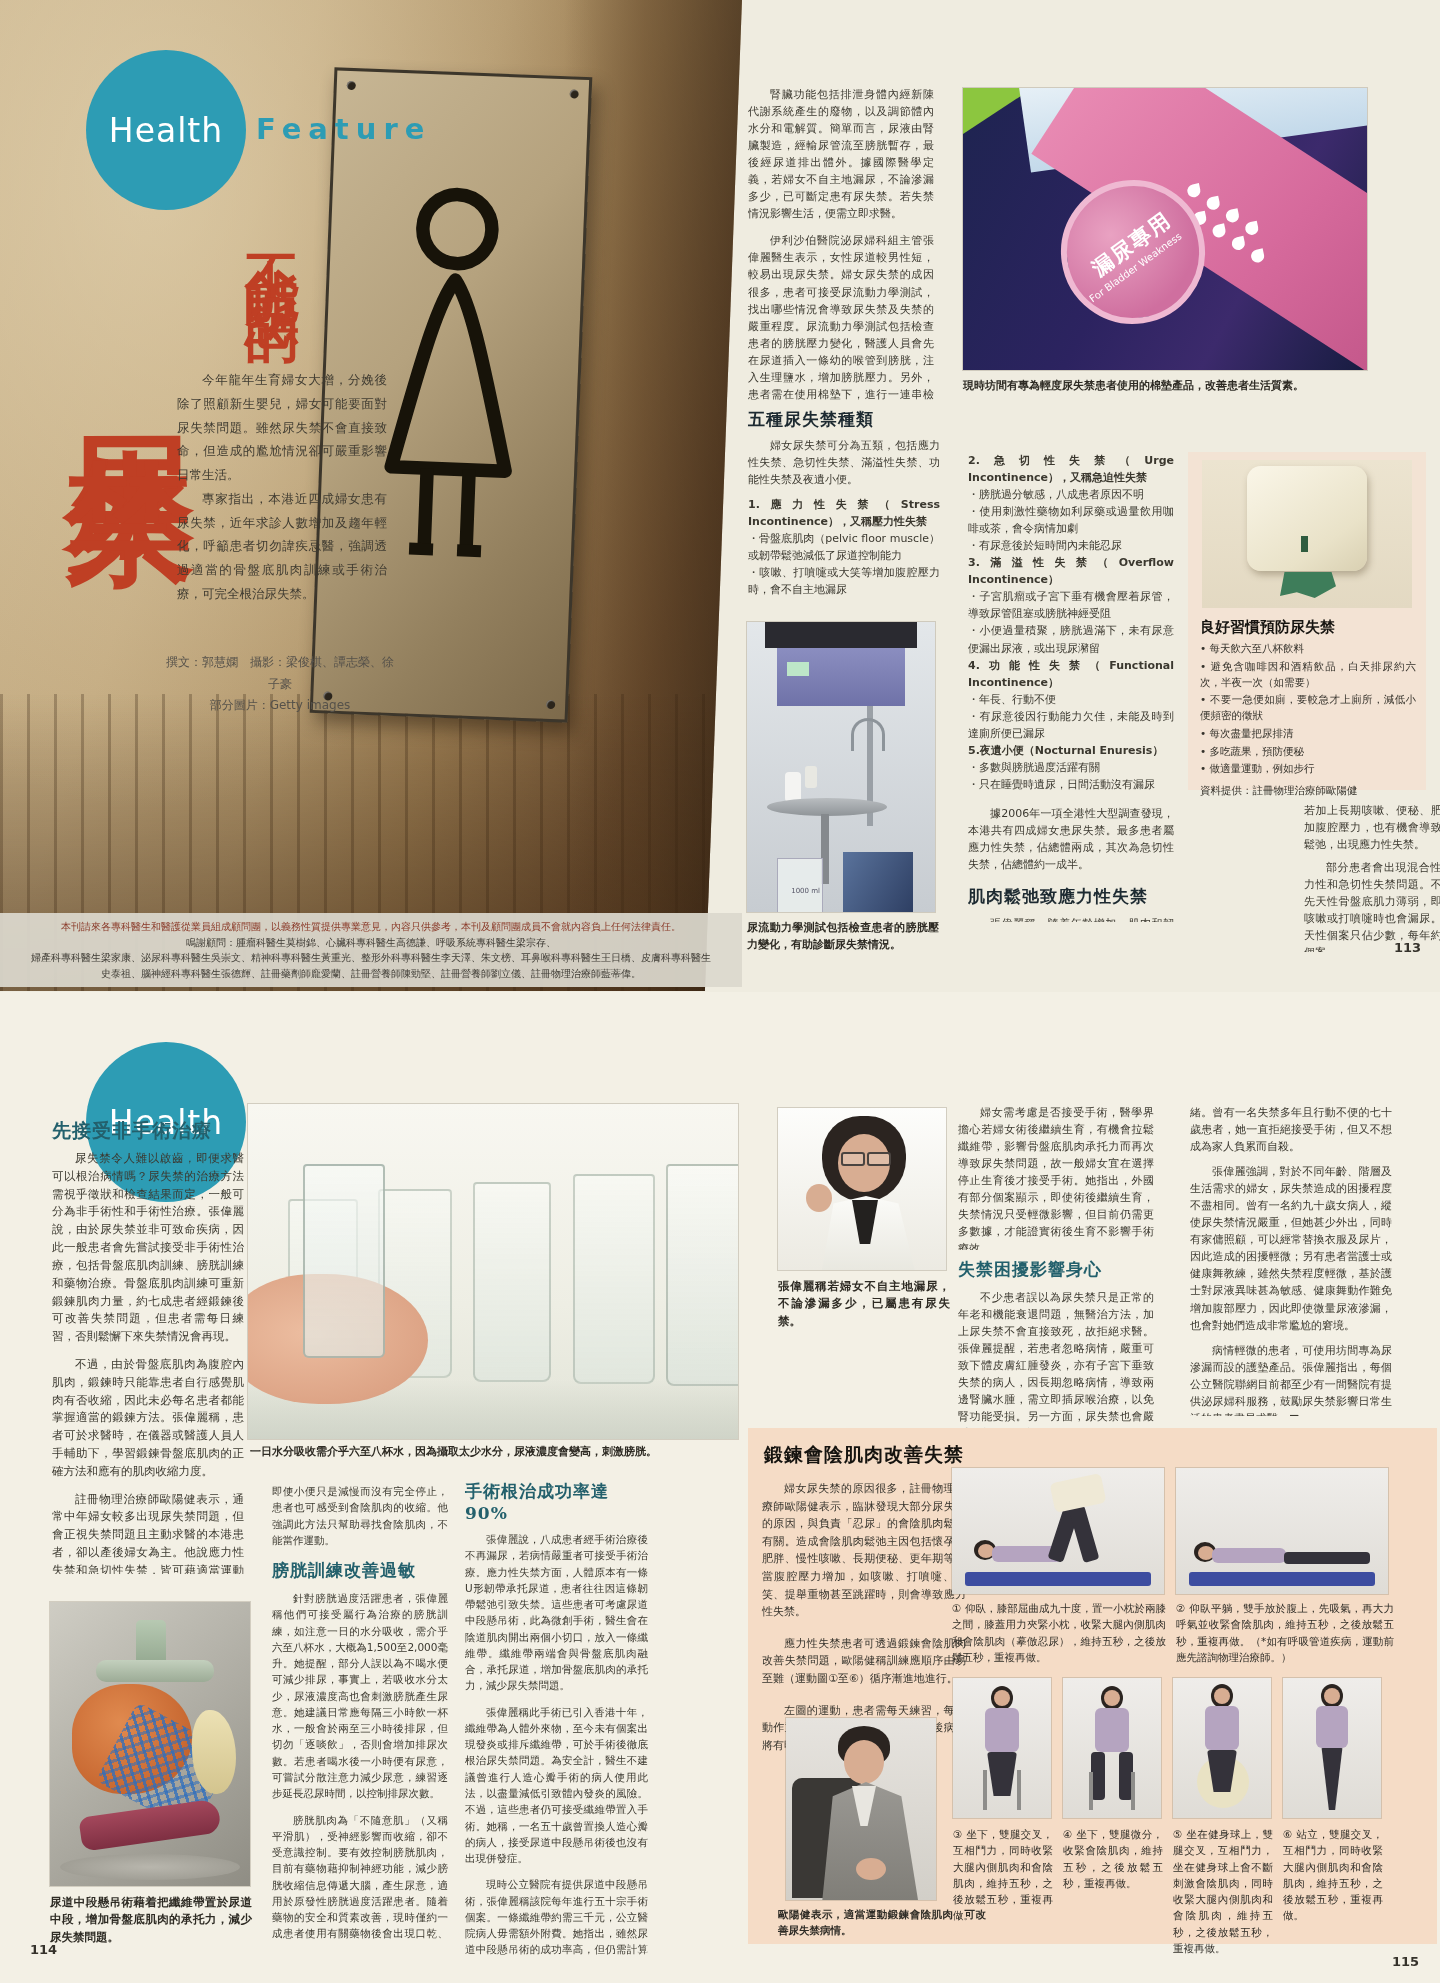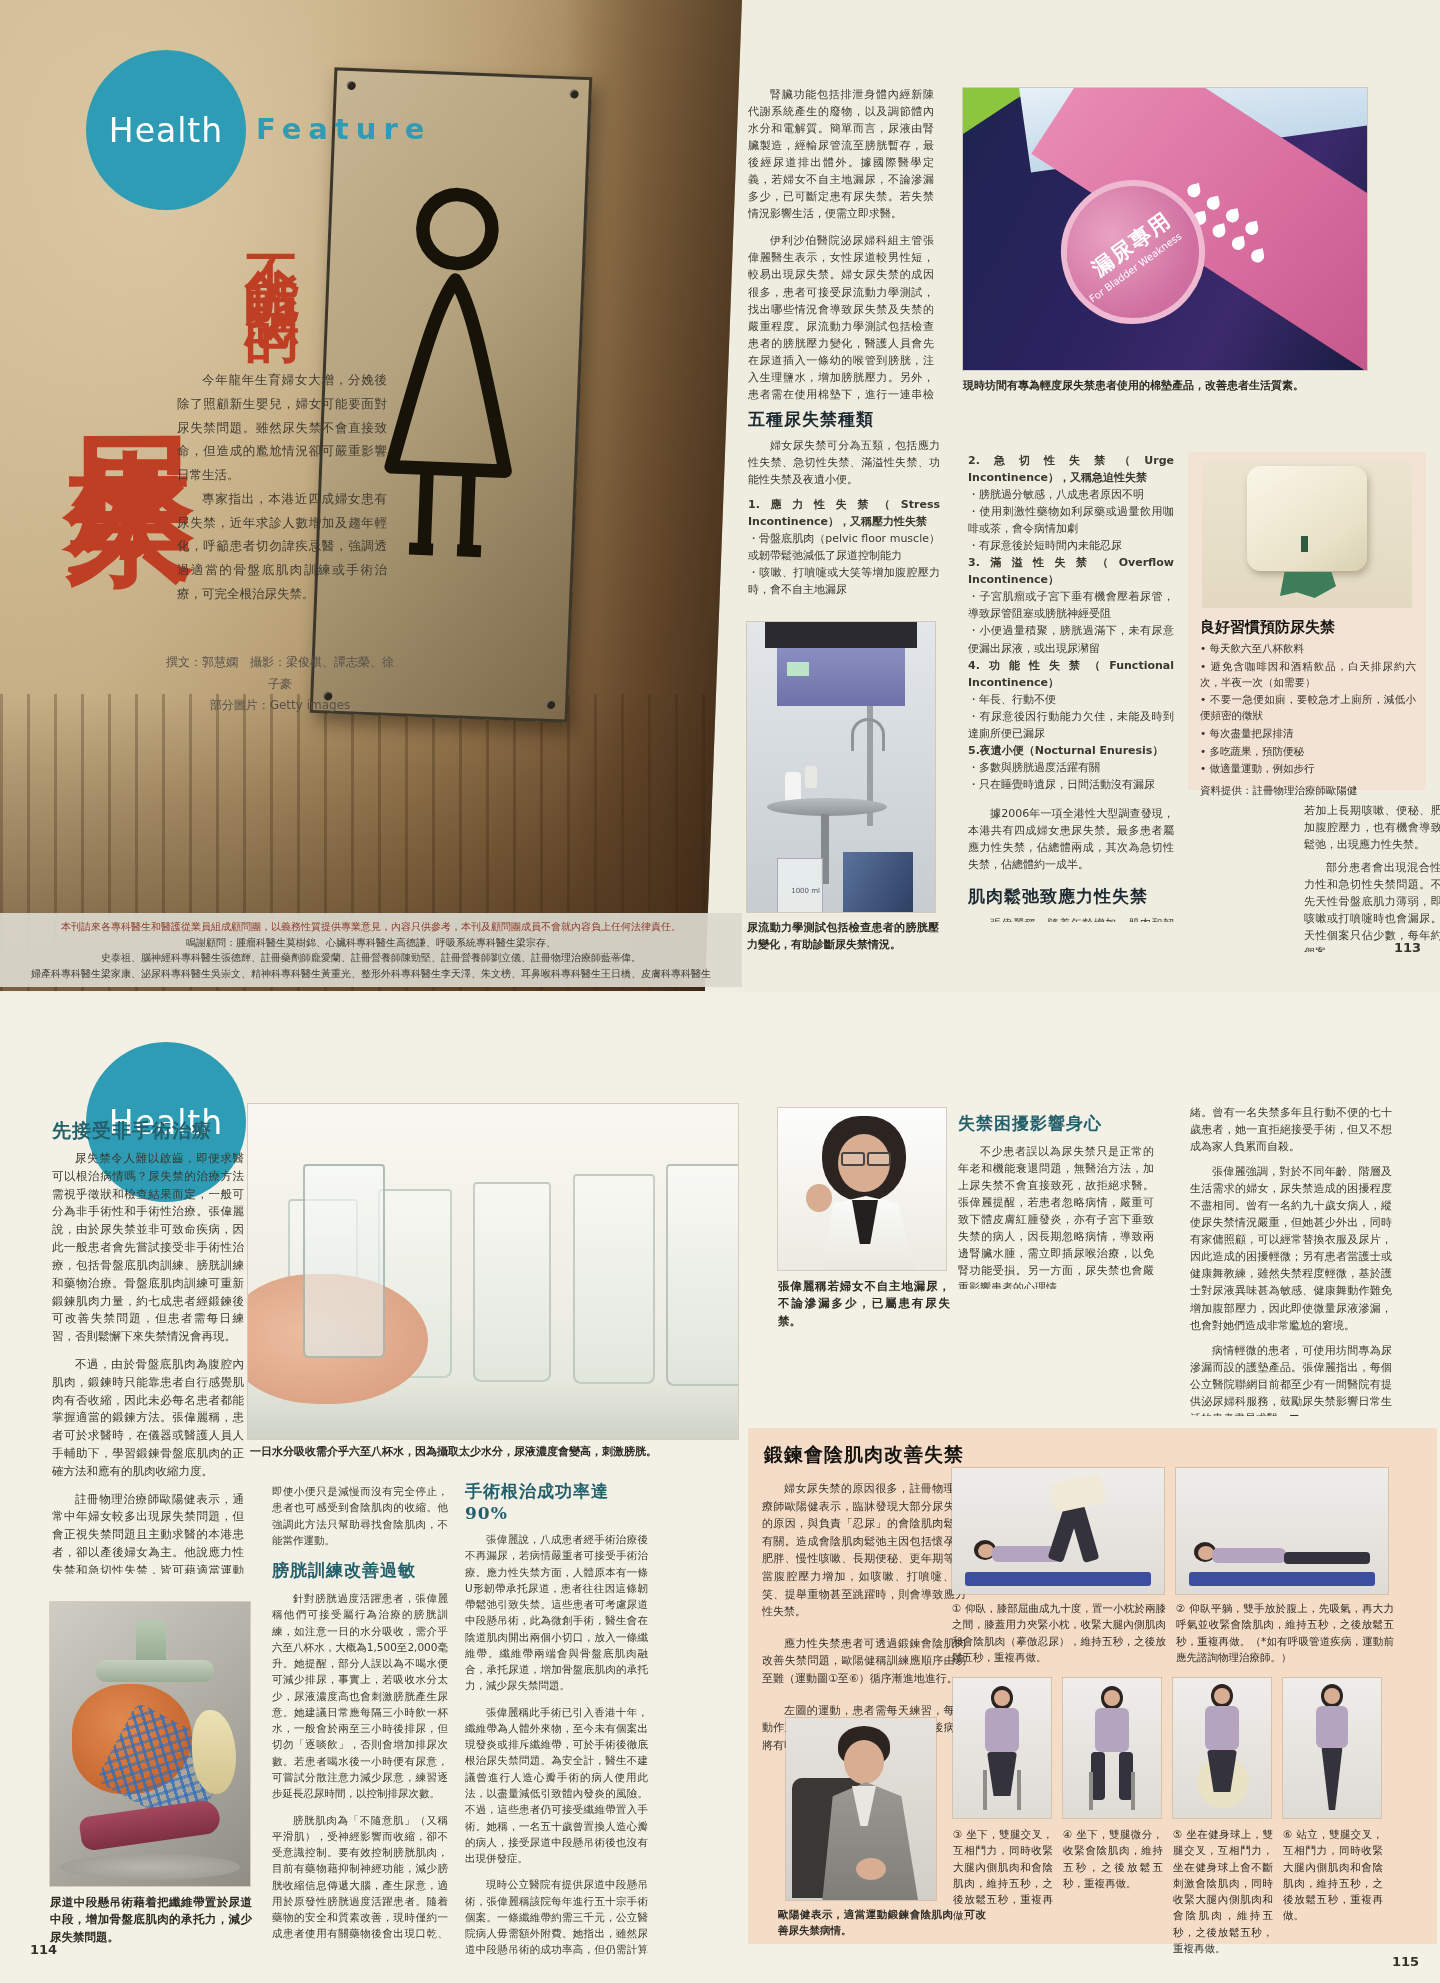--- a/index.html
+++ b/index.html
@@ -106,22 +106,22 @@
     </div>
 
     <div class="abs credits" style="left:165px;top:652px;width:230px;">
       <div>撰文：郭慧嫻　攝影：梁俊棋、譚志榮、徐子豪</div>
       <div>部分圖片：Getty images</div>
     </div>
 
     <div class="abs consultbar">
       <div class="cl1">本刊請來各專科醫生和醫護從業員組成顧問團，以義務性質提供專業意見，內容只供參考，本刊及顧問團成員不會就內容負上任何法律責任。</div>
       <div>鳴謝顧問：腫瘤科醫生莫樹錦、心臟科專科醫生高德謙、呼吸系統專科醫生梁宗存、</div>
+      <div>婦產科專科醫生梁家康、泌尿科專科醫生吳崇文、精神科專科醫生黃重光、整形外科專科醫生李天澤、朱文榜、耳鼻喉科專科醫生王日橋、皮膚科專科醫生</div>
       <div>史泰祖、腦神經科專科醫生張德輝、註冊藥劑師龐愛蘭、註冊營養師陳勁堅、註冊營養師劉立儀、註冊物理治療師藍蒂偉。</div>
-      <div>婦產科專科醫生梁家康、泌尿科專科醫生吳崇文、精神科專科醫生黃重光、整形外科專科醫生李天澤、朱文榜、耳鼻喉科專科醫生王日橋、皮膚科專科醫生</div>
     </div>
 
     <div class="abs body nohang" style="left:748px;top:86px;width:186px;height:316px;overflow:hidden;font-size:11px;">
       <p style="text-indent:2em;">腎臟功能包括排泄身體內經新陳代謝系統產生的廢物，以及調節體內水分和電解質。簡單而言，尿液由腎臟製造，經輸尿管流至膀胱暫存，最後經尿道排出體外。據國際醫學定義，若婦女不自主地漏尿，不論滲漏多少，已可斷定患有尿失禁。若失禁情況影響生活，便需立即求醫。</p>
       <p style="text-indent:2em;margin-bottom:0;">伊利沙伯醫院泌尿婦科組主管張偉麗醫生表示，女性尿道較男性短，較易出現尿失禁。婦女尿失禁的成因很多，患者可接受尿流動力學測試，找出哪些情況會導致尿失禁及失禁的嚴重程度。尿流動力學測試包括檢查患者的膀胱壓力變化，醫護人員會先在尿道插入一條幼的喉管到膀胱，注入生理鹽水，增加膀胱壓力。另外，患者需在使用棉墊下，進行一連串檢測動作，包括躺在牀上及坐下等，檢測有否「漏尿」及滲漏分量。</p>
     </div>
 
     <div class="abs" style="left:748px;top:408px;width:192px;">
       <div class="sechead1">五種尿失禁種類</div>
       <p class="body" style="margin:6px 0 8px 0;text-indent:2em;">婦女尿失禁可分為五類，包括應力性失禁、急切性失禁、滿溢性失禁、功能性失禁及夜遺小便。</p>
@@ -284,20 +284,23 @@
       <div class="abs head" style="left:60px;top:26px;width:52px;height:58px;"></div>
       <div class="abs" style="left:63px;top:44px;width:20px;height:10px;border:2px solid #4a4440;border-radius:3px;background:rgba(255,255,255,.2);"></div>
       <div class="abs" style="left:89px;top:44px;width:20px;height:10px;border:2px solid #4a4440;border-radius:3px;background:rgba(255,255,255,.2);"></div>
       <div class="abs" style="left:30px;top:88px;width:116px;height:74px;background:linear-gradient(#fbfbf8,#e9e8e0);clip-path:polygon(12% 100%,22% 10%,50% 0,78% 10%,92% 100%);"></div>
       <div class="abs" style="left:74px;top:92px;width:26px;height:44px;background:#23211f;clip-path:polygon(0 0,100% 0,70% 100%,30% 100%);"></div>
       <div class="abs head" style="left:28px;top:76px;width:26px;height:28px;"></div>
     </div>
     <div class="abs caption" style="left:778px;top:286px;width:172px;font-size:11.5px;">張偉麗稱若婦女不自主地漏尿，不論滲漏多少，已屬患有尿失禁。</div>
 
     <div class="abs" style="left:958px;top:112px;width:196px;">
+      <div class="body" style="height:146px;overflow:hidden;">
+        <p style="margin:0;">婦女需考慮是否接受手術，醫學界擔心若婦女術後繼續生育，有機會拉鬆纖維帶，影響骨盤底肌肉承托力而再次導致尿失禁問題，故一般婦女宜在選擇停止生育後才接受手術。她指出，外國有部分個案顯示，即使術後繼續生育，失禁情況只受輕微影響，但目前仍需更多數據，才能證實術後生育不影響手術療效。</p>
+      </div>
       <div class="sechead2" style="font-size:17px;margin:8px 0 8px 0;">失禁困擾影響身心</div>
       <div class="body" style="height:146px;overflow:hidden;">
         <p style="margin:0;text-indent:2em;">不少患者誤以為尿失禁只是正常的年老和機能衰退問題，無醫治方法，加上尿失禁不會直接致死，故拒絕求醫。張偉麗提醒，若患者忽略病情，嚴重可致下體皮膚紅腫發炎，亦有子宮下垂致失禁的病人，因長期忽略病情，導致兩邊腎臟水腫，需立即插尿喉治療，以免腎功能受損。另一方面，尿失禁也會嚴重影響患者的心理情</p>
       </div>
     </div>
 
     <div class="abs body nohang" style="left:1190px;top:112px;width:202px;height:312px;overflow:hidden;">
       <p style="margin:0 0 8px 0;">緒。曾有一名失禁多年且行動不便的七十歲患者，她一直拒絕接受手術，但又不想成為家人負累而自殺。</p>
       <p style="margin:0 0 8px 0;text-indent:2em;">張偉麗強調，對於不同年齡、階層及生活需求的婦女，尿失禁造成的困擾程度不盡相同。曾有一名約九十歲女病人，縱使尿失禁情況嚴重，但她甚少外出，同時有家傭照顧，可以經常替換衣服及尿片，因此造成的困擾輕微；另有患者當護士或健康舞教練，雖然失禁程度輕微，基於護士對尿液異味甚為敏感、健康舞動作難免增加腹部壓力，因此即使微量尿液滲漏，也會對她們造成非常尷尬的窘境。</p>
       <p style="margin:0;text-indent:2em;"><span>病情輕微的患者，可使用坊間專為尿滲漏而設的護墊產品。張偉麗指出，每個公立醫院聯網目前都至少有一間醫院有提供泌尿婦科服務，鼓勵尿失禁影響日常生活的患者盡早求醫。</span><span>■</span></p>

